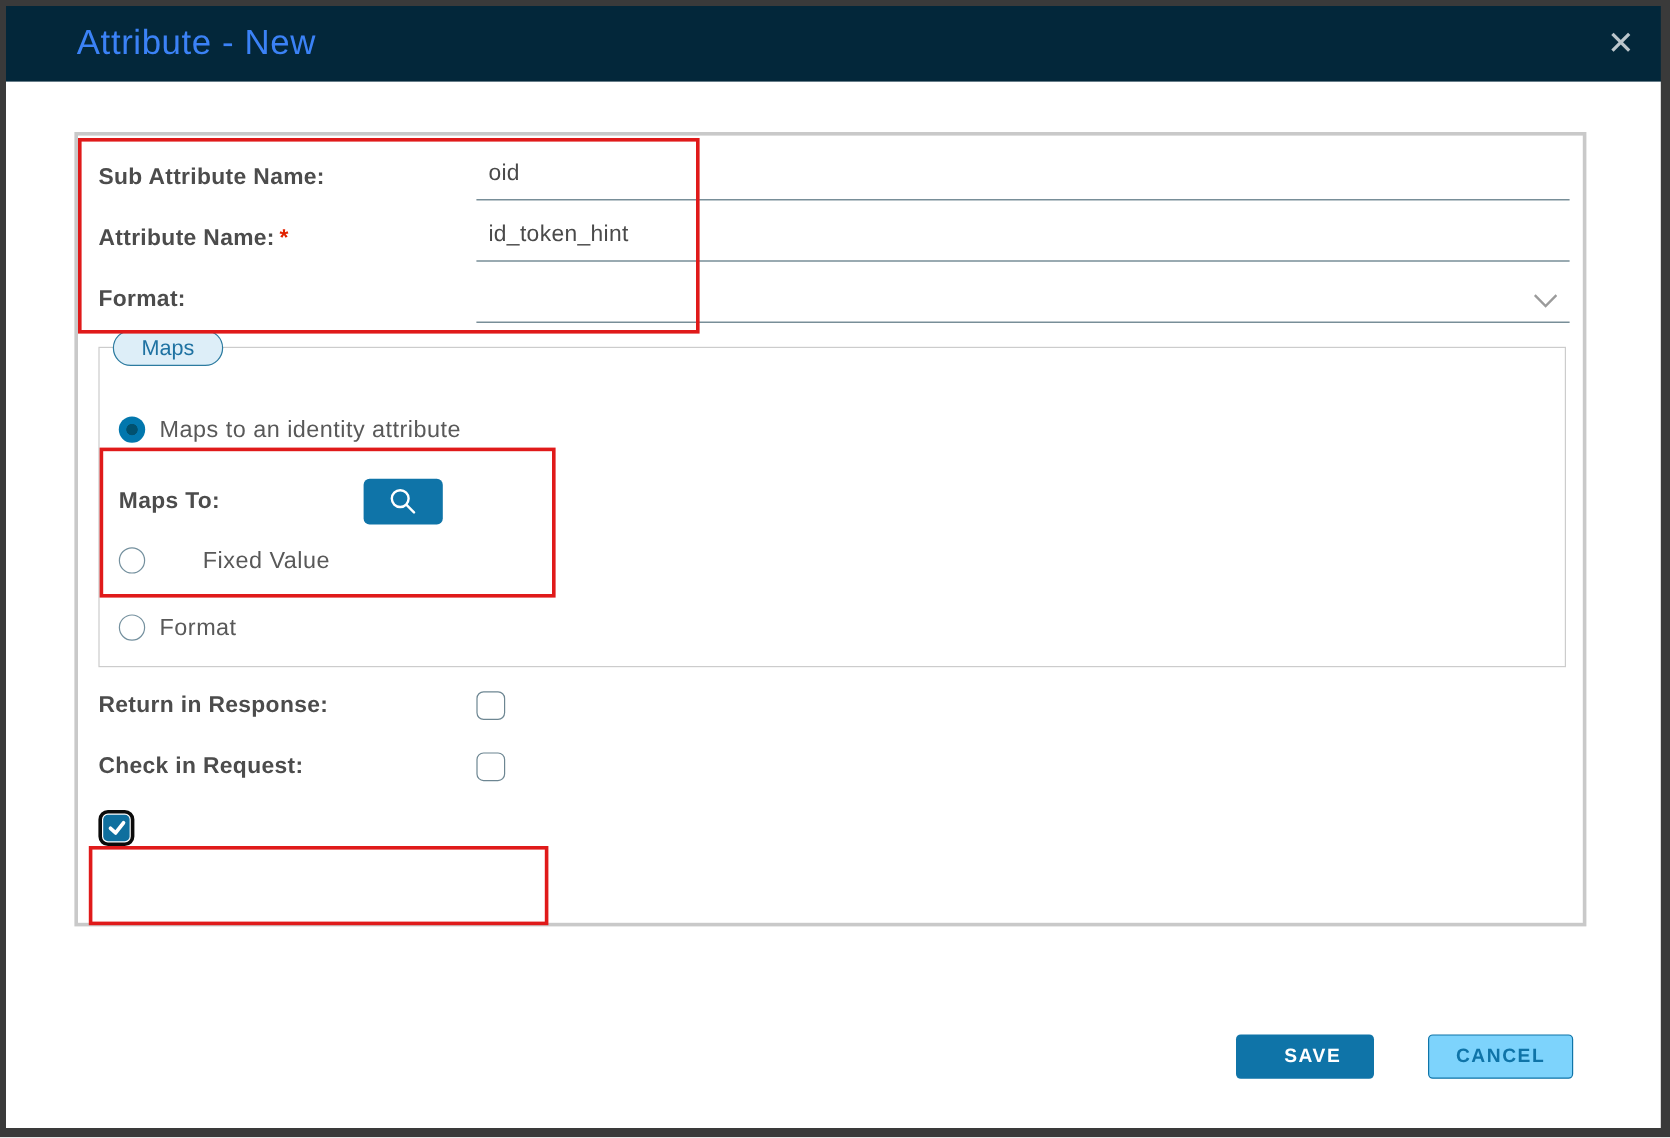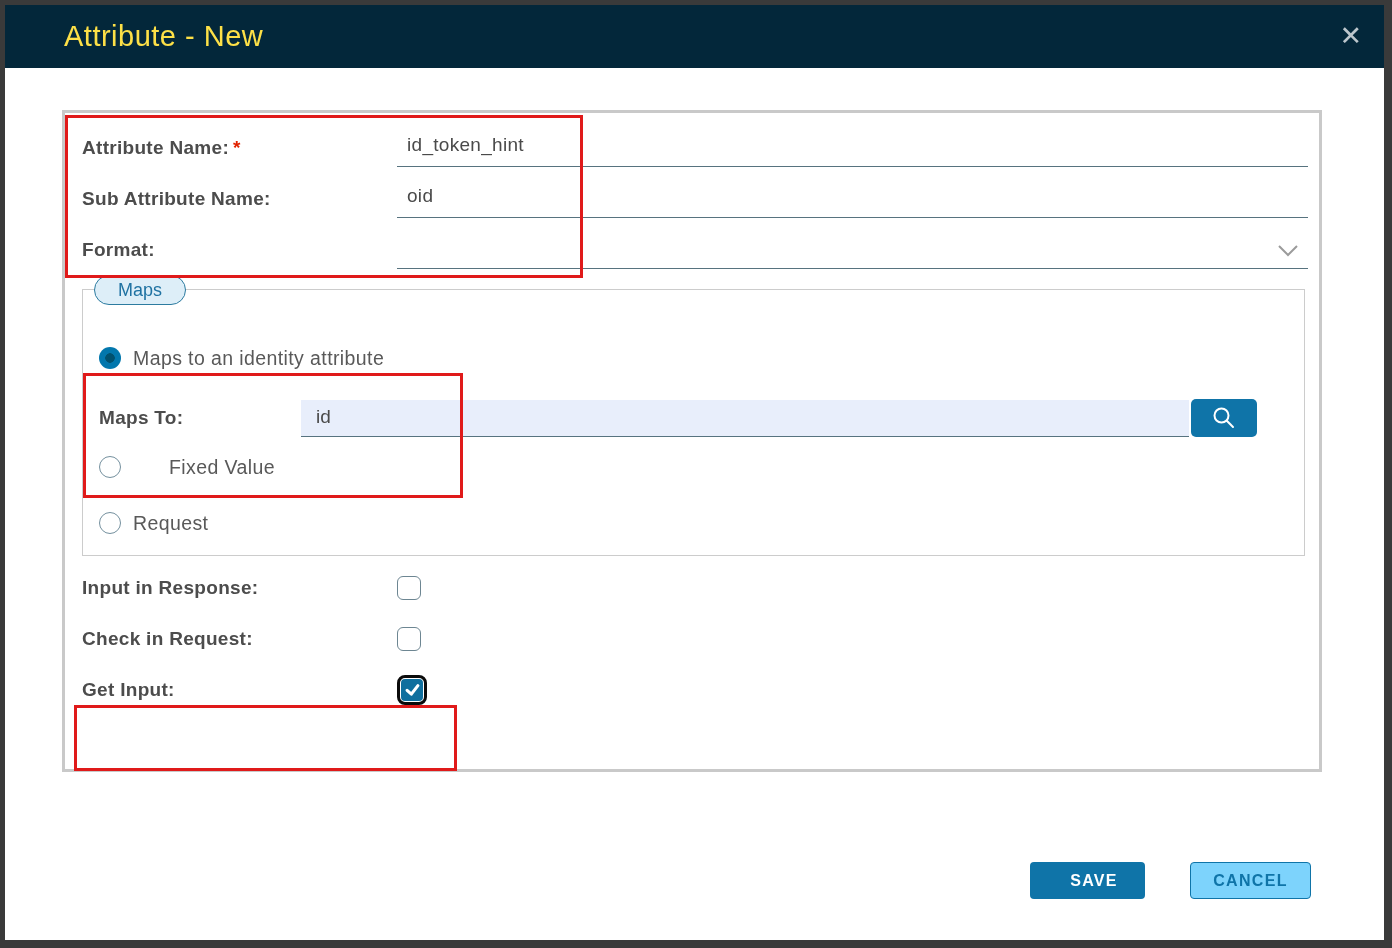--- a/index.html
+++ b/index.html
@@ -30,21 +30,21 @@
     position: absolute;
     left: 0; top: 0; right: 0;
     height: 68px;
     background: #03273a;
     display: flex;
     align-items: center;
     padding: 5px 30px 0 64px;
     z-index: 5;
   }
   .titlebar .title {
-    color: #fde047;
+    color: #3b82f6;
     font-size: 29px;
     font-weight: 400;
     letter-spacing: 0.5px;
   }
   .titlebar .close {
     margin-left: auto;
     color: #bcc6cc;
     font-size: 27px;
     line-height: 1;
     cursor: pointer;
@@ -272,33 +272,33 @@
     <span class="title">Attribute - New</span>
     <span class="close">✕</span>
   </div>
 
   <div class="form-box">
     <div class="rows">
 
 
       <div class="field-row">
         <div class="field-label">
+          <span>Sub Attribute Name:</span>
+        </div>
+        <div class="field-control">
+          <input class="field-input" value="oid" style="">
+        </div>
+      </div>
+
+      <div class="field-row">
+        <div class="field-label">
           <span>Attribute Name:</span><span class="req">*</span>
         </div>
         <div class="field-control">
           <input class="field-input" value="id_token_hint" style="">
-        </div>
-      </div>
-
-      <div class="field-row">
-        <div class="field-label">
-          <span>Sub Attribute Name:</span>
-        </div>
-        <div class="field-control">
-          <input class="field-input" value="oid" style="">
         </div>
       </div>
 
       <div class="field-row">
         <div class="field-label">
           <span>Format:</span>
         </div>
         <div class="field-control">
           <input class="field-input" value="" style="">
           <svg class="chevron" width="20" height="12" viewBox="0 0 20 12">
@@ -311,51 +311,49 @@
     <div class="value-section">
       <span class="value-pill">Maps</span>
 
       <div class="radio-row first">
         <span class="radio selected"></span>
         <span class="radio-label">Maps to an identity attribute</span>
       </div>
 
       <div class="maps-row">
         <span class="maps-label">Maps To:</span>
-        <input class="maps-input" value="id" style="">
         <button class="search-btn">
           <svg width="26" height="26" viewBox="0 0 26 26">
               <circle cx="10.5" cy="10.5" r="7" fill="none" stroke="#ffffff" stroke-width="2"></circle>
               <line x1="15.8" y1="15.8" x2="22" y2="22" stroke="#ffffff" stroke-width="2" stroke-linecap="round"></line>
             </svg>
         </button>
       </div>
 
       <div class="radio-row second">
         <span class="radio"></span>
         <span class="radio-label">Fixed Value</span>
       </div>
 
       <div class="radio-row third">
         <span class="radio"></span>
-        <span class="radio-label">Request</span>
+        <span class="radio-label">Format</span>
       </div>
     </div>
 
     <div class="check-rows">
       <div class="check-row">
-        <span class="check-label">Input in Response:</span>
+        <span class="check-label">Return in Response:</span>
         <span class="checkbox"></span>
       </div>
       <div class="check-row">
         <span class="check-label">Check in Request:</span>
         <span class="checkbox"></span>
       </div>
       <div class="check-row">
-        <span class="check-label">Get Input:</span>
         <span class="checkbox checked">
           <span class="inner">
             <svg width="17" height="17" viewBox="0 0 22 22">
                 <polyline points="4,12 9.5,17 18,6" fill="none" stroke="#ffffff" stroke-width="4" stroke-linecap="round" stroke-linejoin="round"></polyline>
               </svg>
           </span>
         </span>
       </div>
     </div>
   </div>

